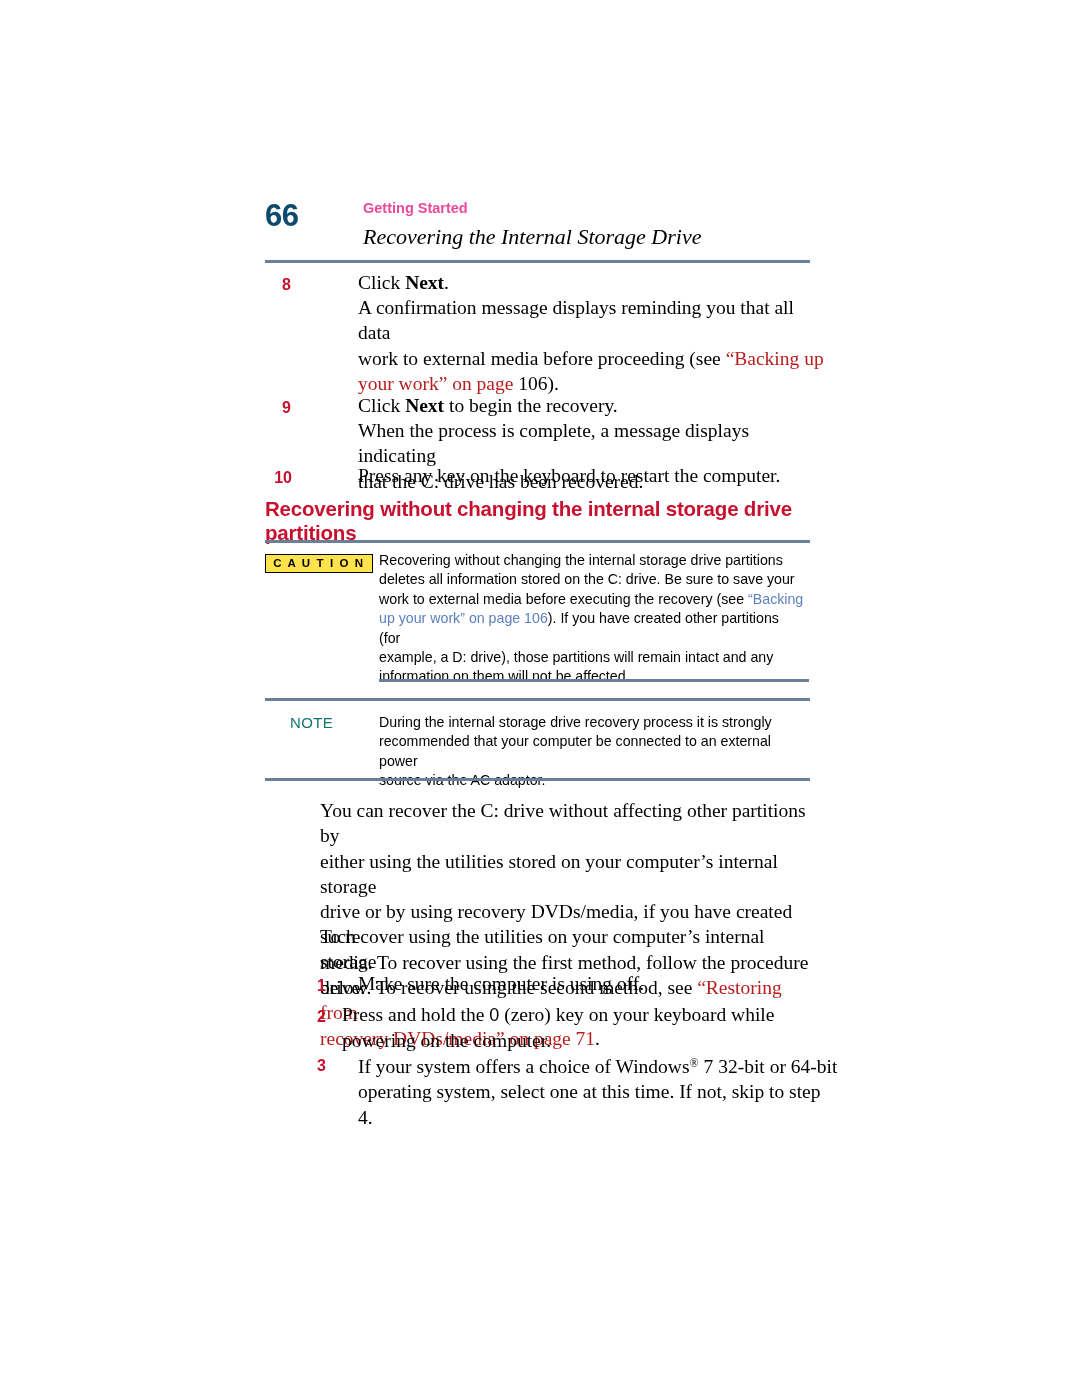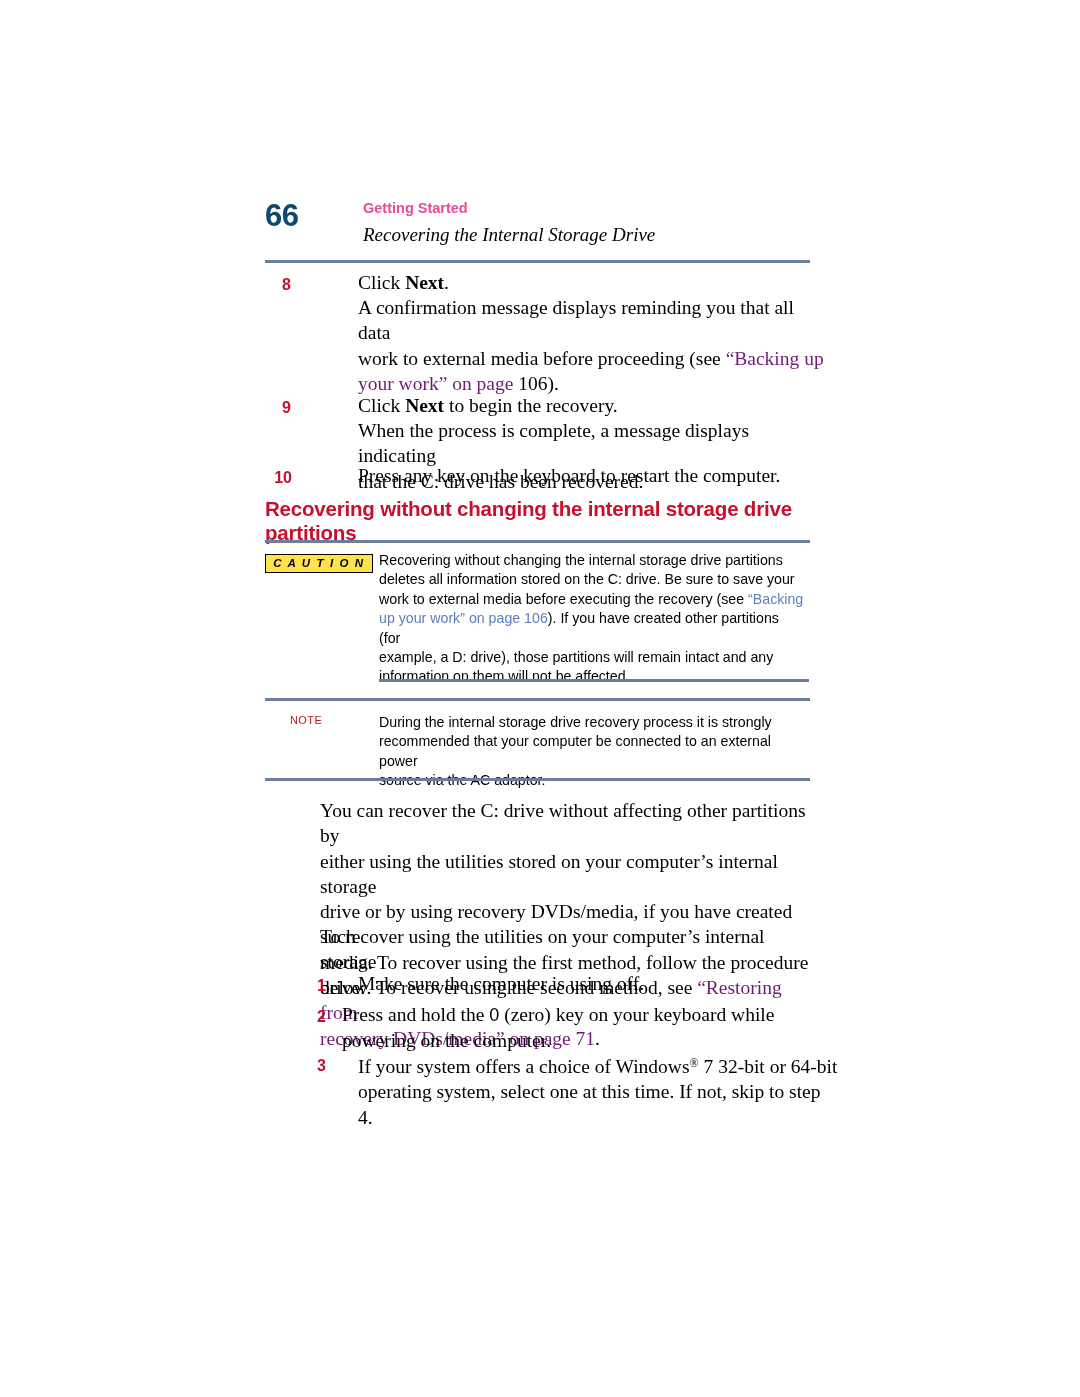--- a/index.html
+++ b/index.html
@@ -49,21 +49,21 @@
     font-size: 14.5px;
     color: #ec4899;
     text-align: right;
   }
   .section-title {
     position: absolute;
     left: 98px;
     top: 32px;
     font-family: "Liberation Serif", serif;
     font-style: italic;
-    font-size: 19px;
+    font-size: 22px;
     color: #000000;
   }
   .header-rule {
     position: absolute;
     left: 265px;
     top: 260px;
     width: 545px;
     height: 3px;
     background: #6b7f99;
   }
@@ -77,21 +77,21 @@
     width: 26px;
   }
   .itemtext {
     position: absolute;
     left: 90px;
     width: 460px;
     font-size: 19.5px;
     line-height: 25.3px;
   }
   .bold { font-weight: bold; }
-  .link { color: #701a75; }
+  .link { color: #b91c1c; }
 
   .para {
     position: absolute;
     font-size: 19.5px;
     line-height: 25.3px;
   }
 
   
   .red-heading {
     position: absolute;
@@ -120,29 +120,28 @@
     background: #ffe34d;
     border: 1px solid #000;
     box-sizing: border-box;
     font-family: "Liberation Sans", sans-serif;
     font-weight: bold;
     font-size: 11.5px;
     letter-spacing: 1.6px;
     text-align: center;
     line-height: 17px;
     color: #000;
-    font-style: italic;
   }
   .note-label {
     position: absolute;
     left: 290px;
     top: 714px;
     font-family: "Liberation Sans", sans-serif;
-    font-size: 11px;
-    color: #b91c1c;
+    font-size: 15px;
+    color: #0f766e;
     letter-spacing: 0.4px;
   }
   .block-text {
     position: absolute;
     left: 379px;
     width: 425px;
     font-family: "Liberation Sans", sans-serif;
     font-size: 14.2px;
     line-height: 19.4px;
     color: #000;

